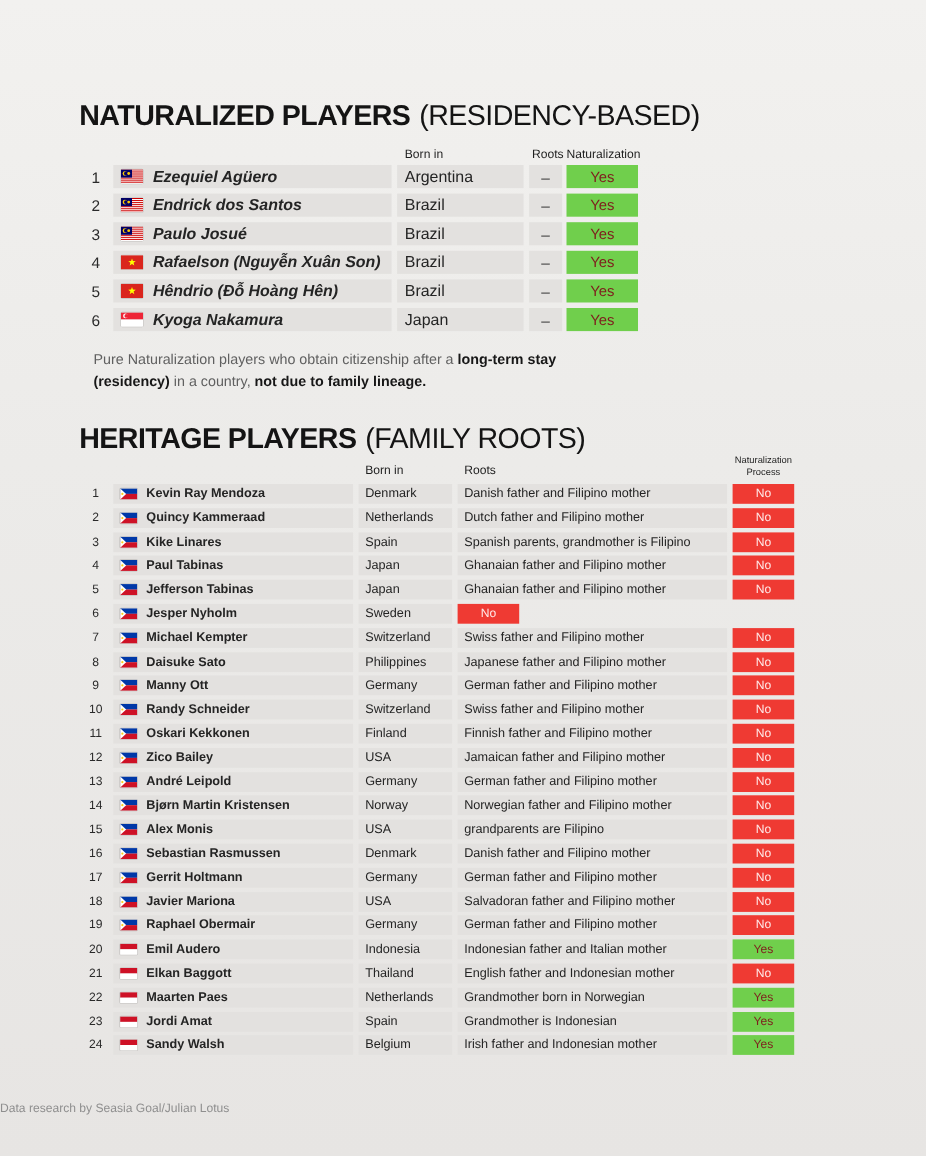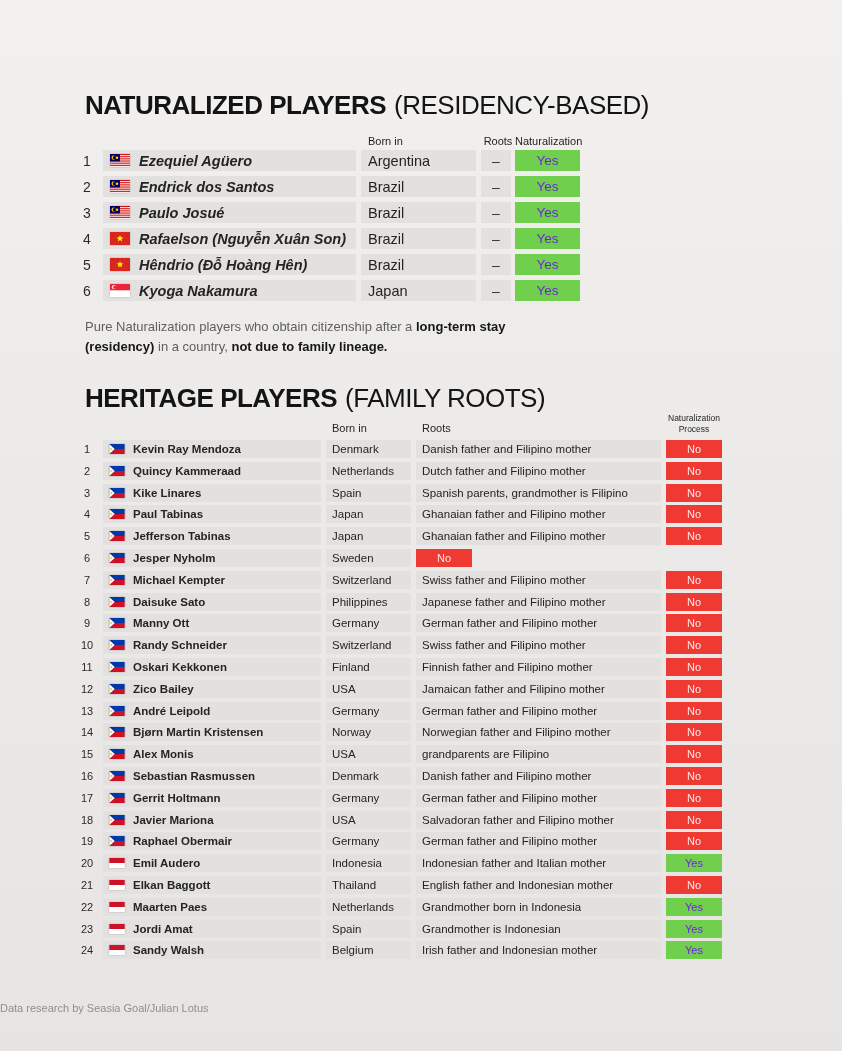--- a/index.html
+++ b/index.html
@@ -1,33 +1,33 @@
 <!DOCTYPE html>
 <html><head>
 <meta charset="utf-8">
 <style>
   html,body{margin:0;padding:0;}
   body{font-family:"Liberation Sans","DejaVu Sans",sans-serif;}
   .sheet{position:relative;width:842px;height:1051px;overflow:hidden;
          background:linear-gradient(180deg,#f2f1ef 0%,#ecebe9 40%,#e7e5e3 100%);}
 
   
-  .sec-title{position:absolute;left:85px;white-space:nowrap;color:#141414;
+  .sec-title{position:absolute;left:72px;white-space:nowrap;color:#141414;
              font-size:26px;letter-spacing:-0.5px;}
   .sec-title .bold{font-weight:800;}
   .sec-title .light{font-weight:300;margin-left:8px;}
 
   
   .row,.hdr{display:flex;align-items:stretch;}
   .num{width:20px;text-align:center;color:#2a2a2a;align-self:center;}
   .cell{background:#e3e1df;display:flex;align-items:center;box-sizing:border-box;
         overflow:hidden;white-space:nowrap;color:#242424;}
   .badge{display:flex;align-items:center;justify-content:center;box-sizing:border-box;
          font-weight:500;}
-  .badge.yes{background:#70cf4c;color:#6d28d9;}
+  .badge.yes{background:#70cf4c;color:#7f1d1d;}
   .badge.no{background:#ef3a33;color:#ffe9e8;}
   .flag{display:inline-flex;flex:0 0 auto;line-height:0;border-radius:1px;
         box-shadow:0 0 0 0.5px rgba(0,0,0,.15);}
   .flag svg{display:block;}
 
   
   #t1-header{position:absolute;left:77px;top:135px;}
   #t1-rows{position:absolute;left:77px;top:150px;}
   .t1.row{margin-bottom:5px;}
   .t1 .num{font-size:14px;margin-right:6px;}
@@ -595,21 +595,21 @@
         <span class="cell name">
           <span class="flag">
             <svg viewBox="0 0 20 13">
               <rect width="20" height="6.5" fill="#CE1126"></rect>
               <rect y="6.5" width="20" height="6.5" fill="#fff"></rect>
             </svg>
           </span>
           <span class="pname">Maarten Paes</span>
         </span>
         <span class="cell born">Netherlands</span>
-        <span class="cell roots">Grandmother born in Indonesia</span>
+        <span class="cell roots">Grandmother born in Norwegian</span>
         <span class="badge yes">Yes</span>
       </div>
       <div class="t2 row">
         <span class="num">23</span>
         <span class="cell name">
           <span class="flag">
             <svg viewBox="0 0 20 13">
               <rect width="20" height="6.5" fill="#CE1126"></rect>
               <rect y="6.5" width="20" height="6.5" fill="#fff"></rect>
             </svg>

